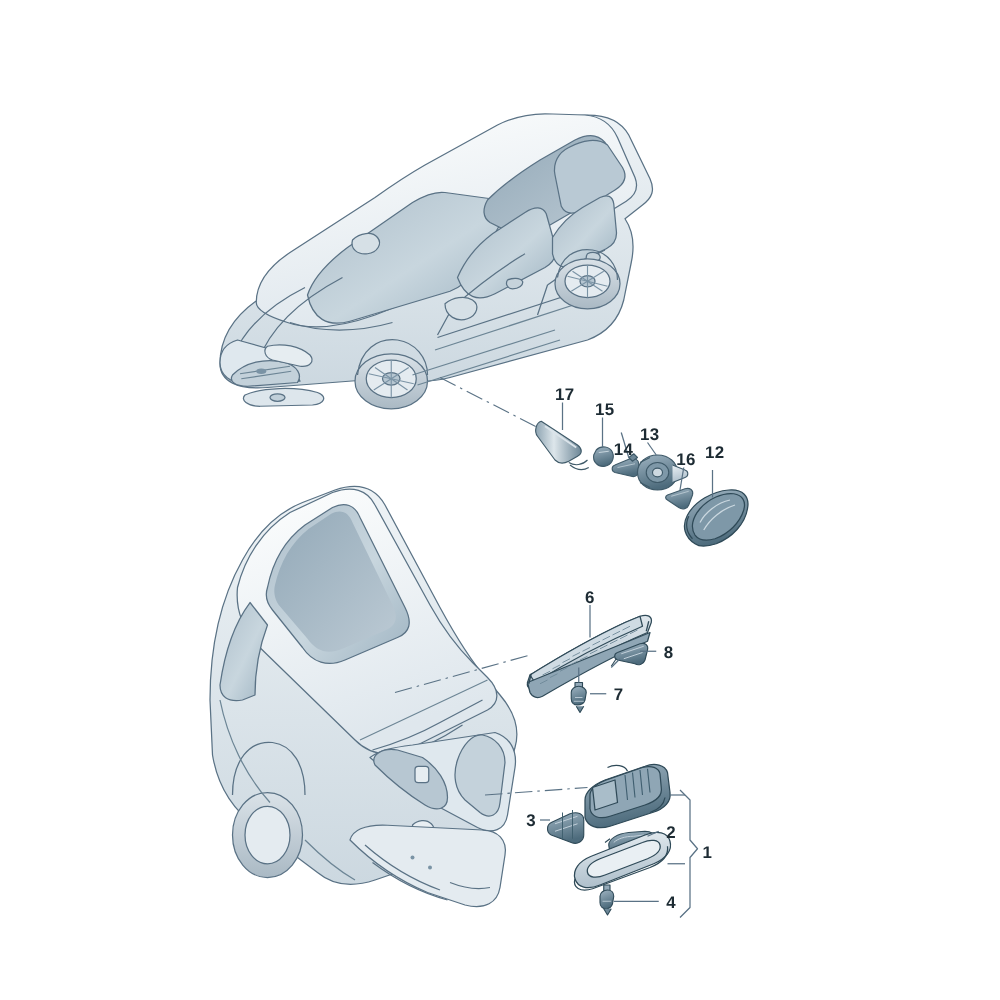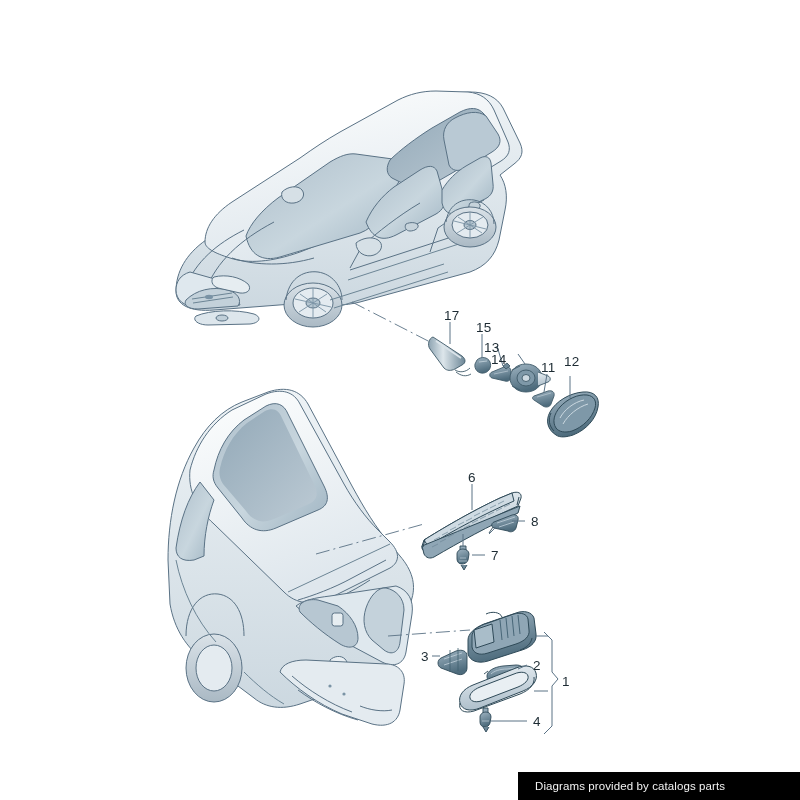--- a/index.html
+++ b/index.html
@@ -2,21 +2,21 @@
 <html><head>
 <meta charset="utf-8">
 <title>Parts Diagram</title>
 <style>
   html,body{margin:0;padding:0;background:#ffffff;}
   body{
     width:800px;height:800px;overflow:hidden;
     font-family:"Liberation Sans","DejaVu Sans",sans-serif;
     -webkit-font-smoothing:antialiased;
   }
-  #sheet{position:relative;width:800px;height:800px;background:#fff;}
+  #sheet{position:relative;width:800px;height:800px;background:#fff;font-weight:bold;}
   #artboard{position:absolute;left:0;top:0;width:800px;height:800px;}
   .callout{
     position:absolute;
     font-family:"Liberation Sans","DejaVu Sans",sans-serif;
     font-size:13.5px;
     color:#1d2b33;
     letter-spacing:0.2px;
     white-space:nowrap;
     user-select:none;
   }
@@ -411,30 +411,27 @@
     </g>
 
     <g stroke="#5a7285" stroke-width="1" fill="none" stroke-linejoin="round">
       <path d="M544,632 L552,640 L552,672 L558,679 L552,686 L552,726 L544,734"></path>
     </g>
   </svg>
 
   <div class="callout" style="left:444px;top:308px;">17</div>
   <div class="callout" style="left:476px;top:320px;">15</div>
   <div class="callout" style="left:491px;top:332px;margin-top:20px;">14</div>
-  <div class="callout" style="left:484px;top:340px;">13</div>
-  <div class="callout" style="left:541px;top:360px;">11</div>
+  <div class="callout" style="left:512px;top:340px;">13</div>
+  <div class="callout" style="left:541px;top:360px;">16</div>
   <div class="callout" style="left:564px;top:354px;">12</div>
 
   <div class="callout" style="left:468px;top:470px;">6</div>
   <div class="callout" style="left:531px;top:514px;">8</div>
   <div class="callout" style="left:491px;top:548px;">7</div>
 
   <div class="callout" style="left:421px;top:649px;">3</div>
   <div class="callout" style="left:533px;top:658px;">2</div>
   <div class="callout" style="left:562px;top:674px;">1</div>
   <div class="callout" style="left:533px;top:714px;">4</div>
 
-  <div id="watermark">
-    <span>Diagrams provided by catalogs parts</span>
-  </div>
 
 </div>
 
 </body></html>

